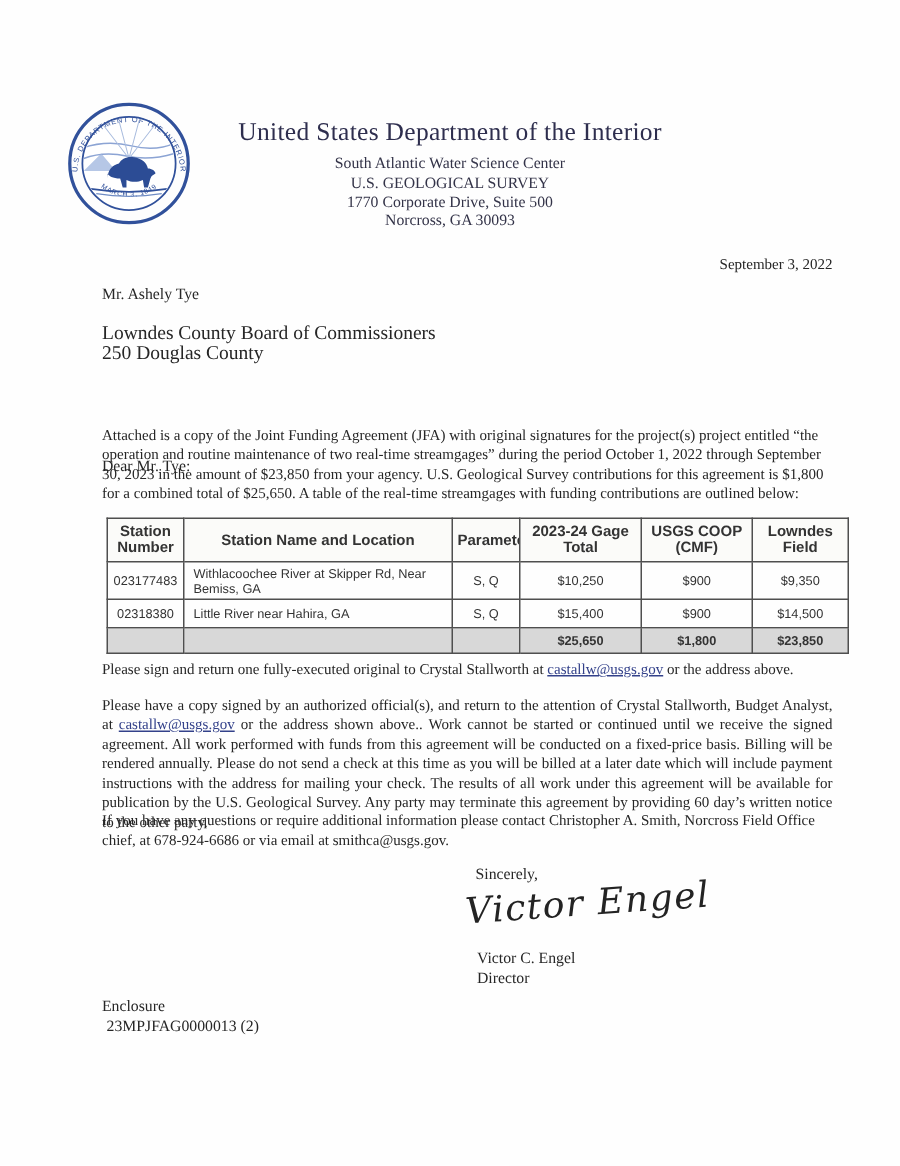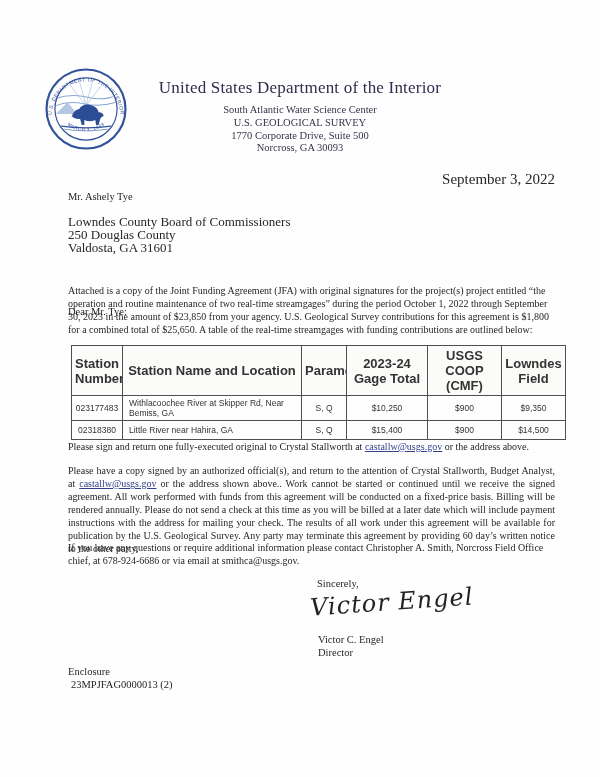--- a/index.html
+++ b/index.html
@@ -15,21 +15,21 @@
   
   .seal{left:44px;top:67px;width:84px;height:84px;}
   .lh-title{
     left:0;right:0;top:78px;text-align:center;
     font-size:17px;color:#2e2e4e;letter-spacing:.2px;
   }
   .lh-org{
     left:0;right:0;top:104px;text-align:center;
     font-size:10.5px;line-height:12.8px;color:#333348;
   }
-  .date{top:171px;right:45px;font-size:15px;}
+  .date{top:171px;right:45px;font-size:10px;}
   
   .rcpt-name{left:68px;top:191px;font-size:10.5px;}
   .rcpt-org{left:68px;top:215px;font-size:13px;line-height:13px;}
   .salutation{left:68px;top:262px;font-size:10.5px;margin-top:44px;}
   
   .para{left:68px;width:487px;font-size:10px;line-height:13px;}
   .p1{top:284px;}
   .p-sign{top:440px;}
   .p2{top:464px;text-align:justify;}
   .p3{top:541px;}
@@ -39,21 +39,21 @@
     left:71px;top:345px;width:494px;
     border-collapse:collapse;table-layout:fixed;
     font-family:"Liberation Sans", sans-serif;
     font-size:8.5px;color:#333;
   }
   .jfa-table th,.jfa-table td{
     border:1px solid #4f4f4f;
     text-align:center;vertical-align:middle;
     padding:2px 3px;overflow:hidden;
   }
-  .jfa-table th{height:24px;font-size:13px;background:#fbfbf9;}
+  .jfa-table th{height:24px;font-size:10px;background:#fbfbf9;}
   .jfa-table td{height:14px;}
   .jfa-table td.name-cell{text-align:left;padding-left:6px;margin-left:43px;}
   .jfa-table tr.total-row td{background:#d8d8d8;font-weight:bold;height:12px;}
   
   .closing{left:317px;top:578px;font-size:10.5px;}
   .sig-script{
     left:310px;top:588px;
     font-family:"DejaVu Serif", serif;
     font-style:italic;font-size:24px;color:#232323;
     transform:rotate(-4deg);letter-spacing:1px;white-space:nowrap;
@@ -102,21 +102,20 @@
     <div>1770 Corporate Drive, Suite 500</div>
     <div>Norcross, GA 30093</div>
   </div>
 
   <div class="abs date">September 3, 2022</div>
 
   <div class="abs rcpt-name">Mr. Ashely Tye</div>
   <div class="abs rcpt-org">
     <div>Lowndes County Board of Commissioners</div>
     <div>250 Douglas County</div>
-    <div>Valdosta, GA 31601</div>
   </div>
 
   <div class="abs salutation">Dear Mr. Tye:</div>
 
   <div class="abs para p1">Attached is a copy of the Joint Funding Agreement (JFA) with original signatures for the project(s) project entitled “the operation and routine maintenance of  two real-time streamgages” during the period October 1, 2022 through September 30, 2023 in the amount of $23,850 from your agency. U.S. Geological Survey contributions for this agreement is $1,800 for a combined total of $25,650. A table of the real-time streamgages with funding contributions are outlined below:</div>
 
   <table class="abs jfa-table">
     <colgroup>
       <col style="width:51px">
         <col style="width:179px">
@@ -143,20 +142,28 @@
       <td>$9,350</td>
     </tr>
     <tr>
       <td>02318380</td>
       <td class="name-cell">Little River near Hahira, GA</td>
       <td>S, Q</td>
       <td>$15,400</td>
       <td>$900</td>
       <td>$14,500</td>
     </tr>
+    <tr class="total-row">
+      <td></td>
+      <td></td>
+      <td></td>
+      <td>$25,650</td>
+      <td>$1,800</td>
+      <td>$23,850</td>
+    </tr>
   </tbody>
     </table>
 
   <div class="abs para p-sign"><span>Please sign and return one fully-executed original to Crystal Stallworth at </span><a class="email-link">castallw@usgs.gov</a><span> or the address above.</span></div>
 
   <div class="abs para p2"><span>Please have a copy signed by an authorized official(s), and return to the attention of Crystal Stallworth, Budget Analyst, at </span><a class="email-link">castallw@usgs.gov</a><span> or the address shown above.. Work cannot be started or continued until we receive the signed agreement. All work performed with funds from this agreement will be conducted on a fixed-price basis. Billing will be rendered annually. Please do not send a check at this time as you will be billed at a later date which will include payment instructions with the address for mailing your check. The results of all work under this agreement will be available for publication by the U.S. Geological Survey. Any party may terminate this agreement by providing 60 day’s written notice to the other party.</span></div>
 
   <div class="abs para p3">If you have any questions or require additional information please contact Christopher A. Smith, Norcross Field Office chief, at 678-924-6686 or via email at smithca@usgs.gov.</div>
 
   <div class="abs closing">Sincerely,</div>

